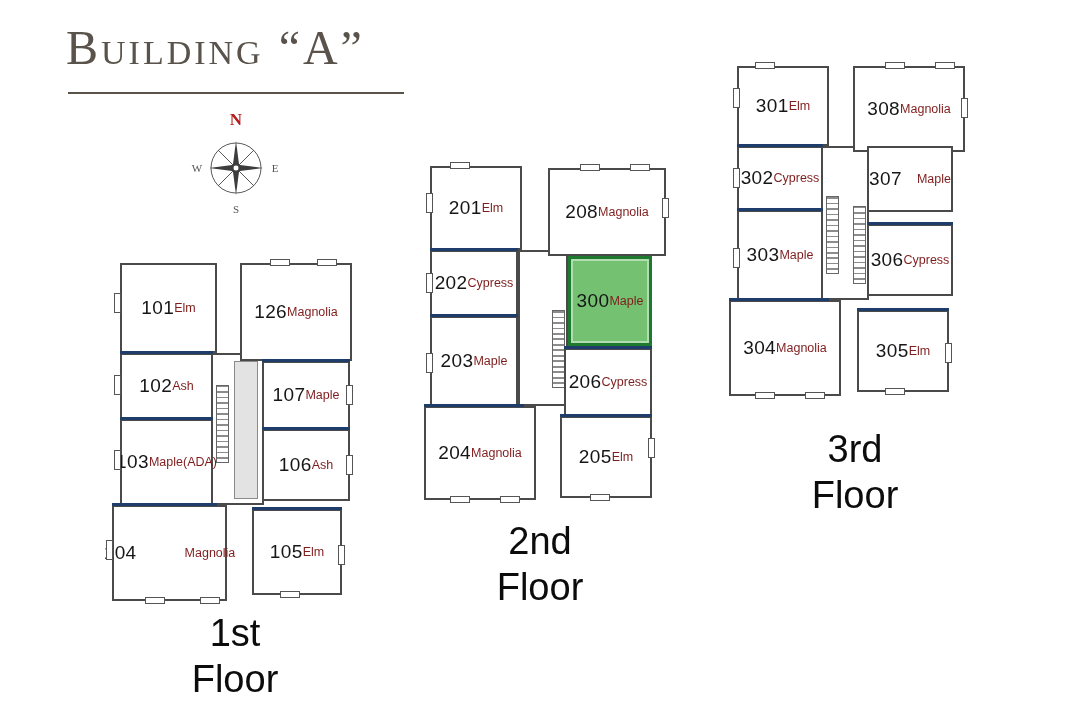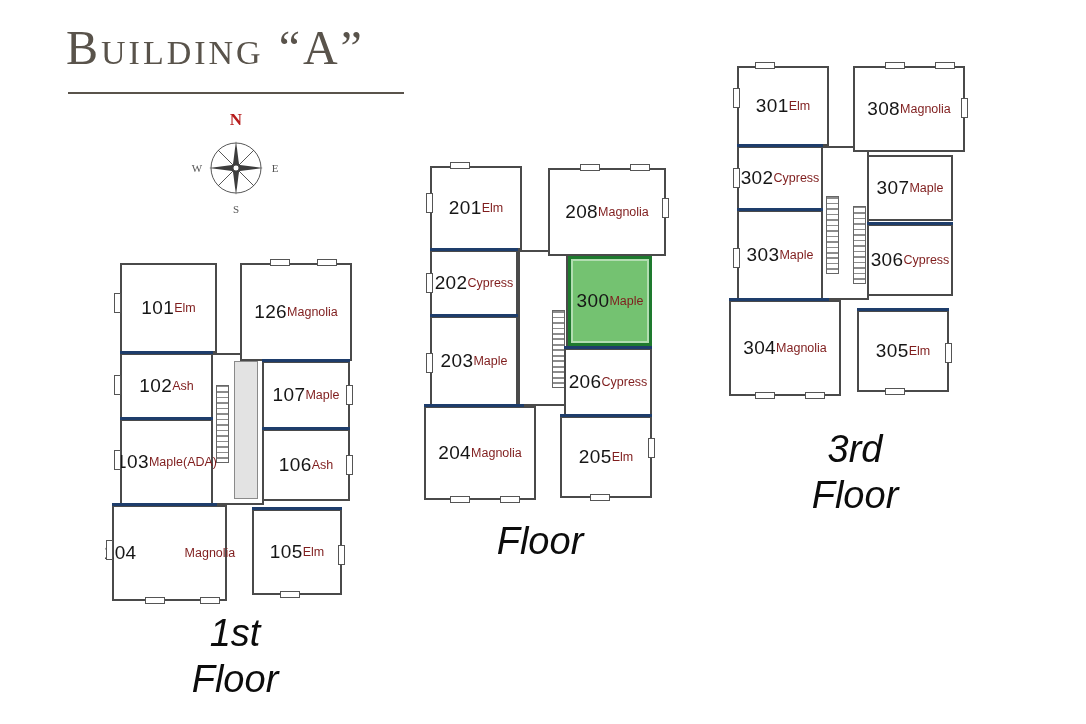--- a/index.html
+++ b/index.html
@@ -51,21 +51,21 @@
   .lift { position:absolute; background:#e3e3e3; border:1px solid #8a8a8a; }
 
   .bline { position:absolute; height:3px; background:#1e3d6b; z-index:4; }
 
   .win { position:absolute; background:#ffffff; border:1.5px solid #555; z-index:5; }
   .win.h { width:20px; height:7px; }
   .win.v { width:7px; height:20px; }
 
   .floor-label {
     position:absolute; text-align:center; font-size:38px; font-weight:500;
-    color:#0c0c0c; line-height:1.22;font-style:italic;
+    color:#0c0c0c; line-height:1.22;
   }
   #lbl1 { left:130px; top:610px; width:210px; }
   #lbl2 { left:440px; top:518px; width:200px; }
   #lbl3 { left:755px; top:426px; width:200px; }
 </style>
 </head>
 <body>
 
 <div class="stage">
 
@@ -214,21 +214,21 @@
       <div class="nm">Elm</div>
     </div>
     <div class="unit" style="left:128px; top:8px; width:112px; height:86px;">
       <div class="num">308</div>
       <div class="nm">Magnolia</div>
     </div>
     <div class="unit" style="left:12px; top:88px; width:86px; height:64px;">
       <div class="num">302</div>
       <div class="nm">Cypress</div>
     </div>
-    <div class="unit" style="left:142px; top:97px; width:86px; height:66px;">
+    <div class="unit" style="left:142px; top:88px; width:86px; height:66px;justify-content:space-between;">
       <div class="num">307</div>
       <div class="nm">Maple</div>
     </div>
     <div class="unit" style="left:12px; top:152px; width:86px; height:90px;">
       <div class="num">303</div>
       <div class="nm">Maple</div>
     </div>
     <div class="unit" style="left:142px; top:166px; width:86px; height:72px;">
       <div class="num">306</div>
       <div class="nm">Cypress</div>
@@ -259,20 +259,21 @@
     <div class="win h" style="left:80px; top:334px;"></div>
     <div class="win h" style="left:160px; top:330px;"></div>
     <div class="win v" style="left:220px; top:285px;"></div>
   </div>
 
   <div class="floor-label" id="lbl1">
     <div>1st</div>
     <div>Floor</div>
   </div>
   <div class="floor-label" id="lbl2">
+    <div>2nd</div>
     <div>Floor</div>
   </div>
   <div class="floor-label" id="lbl3">
     <div>3rd</div>
     <div>Floor</div>
   </div>
 
 </div>
 
 </body></html>

